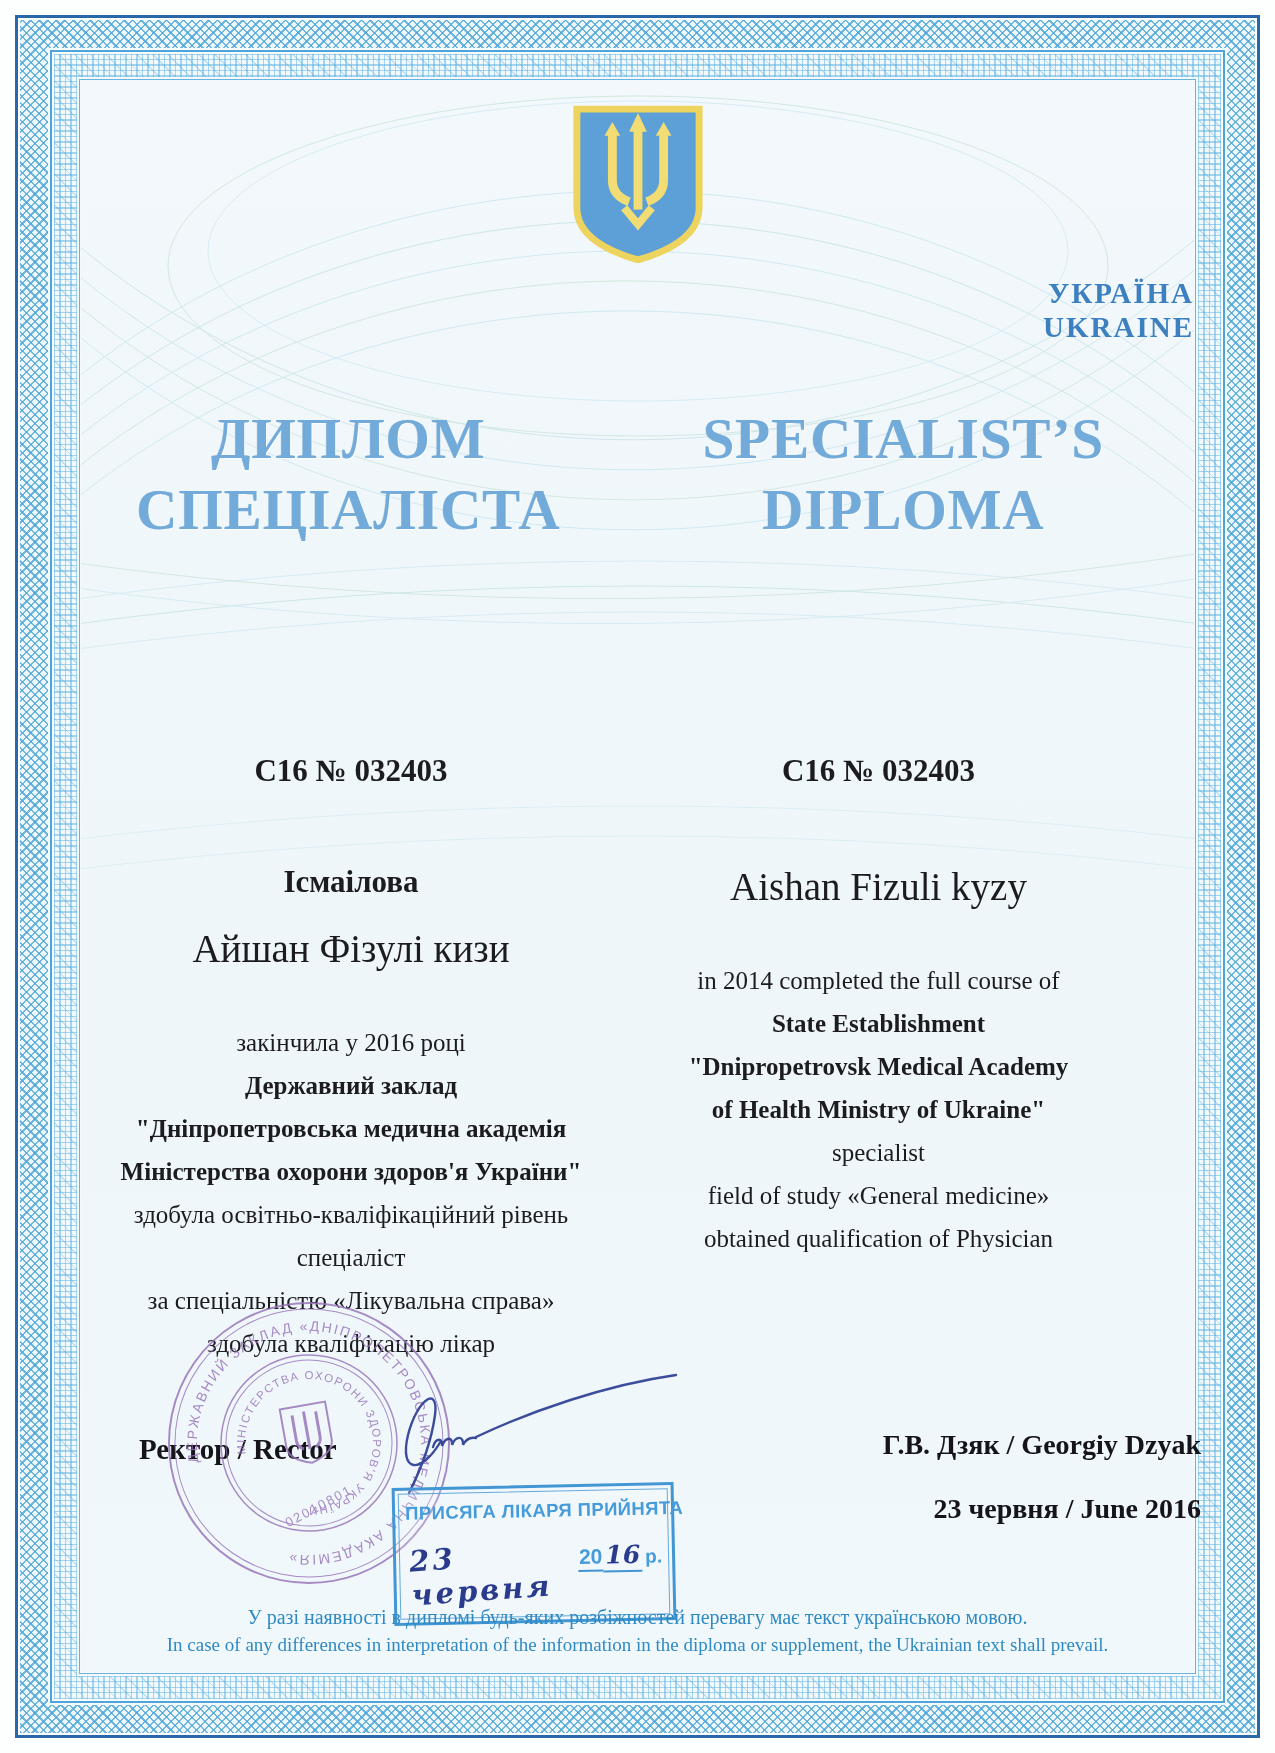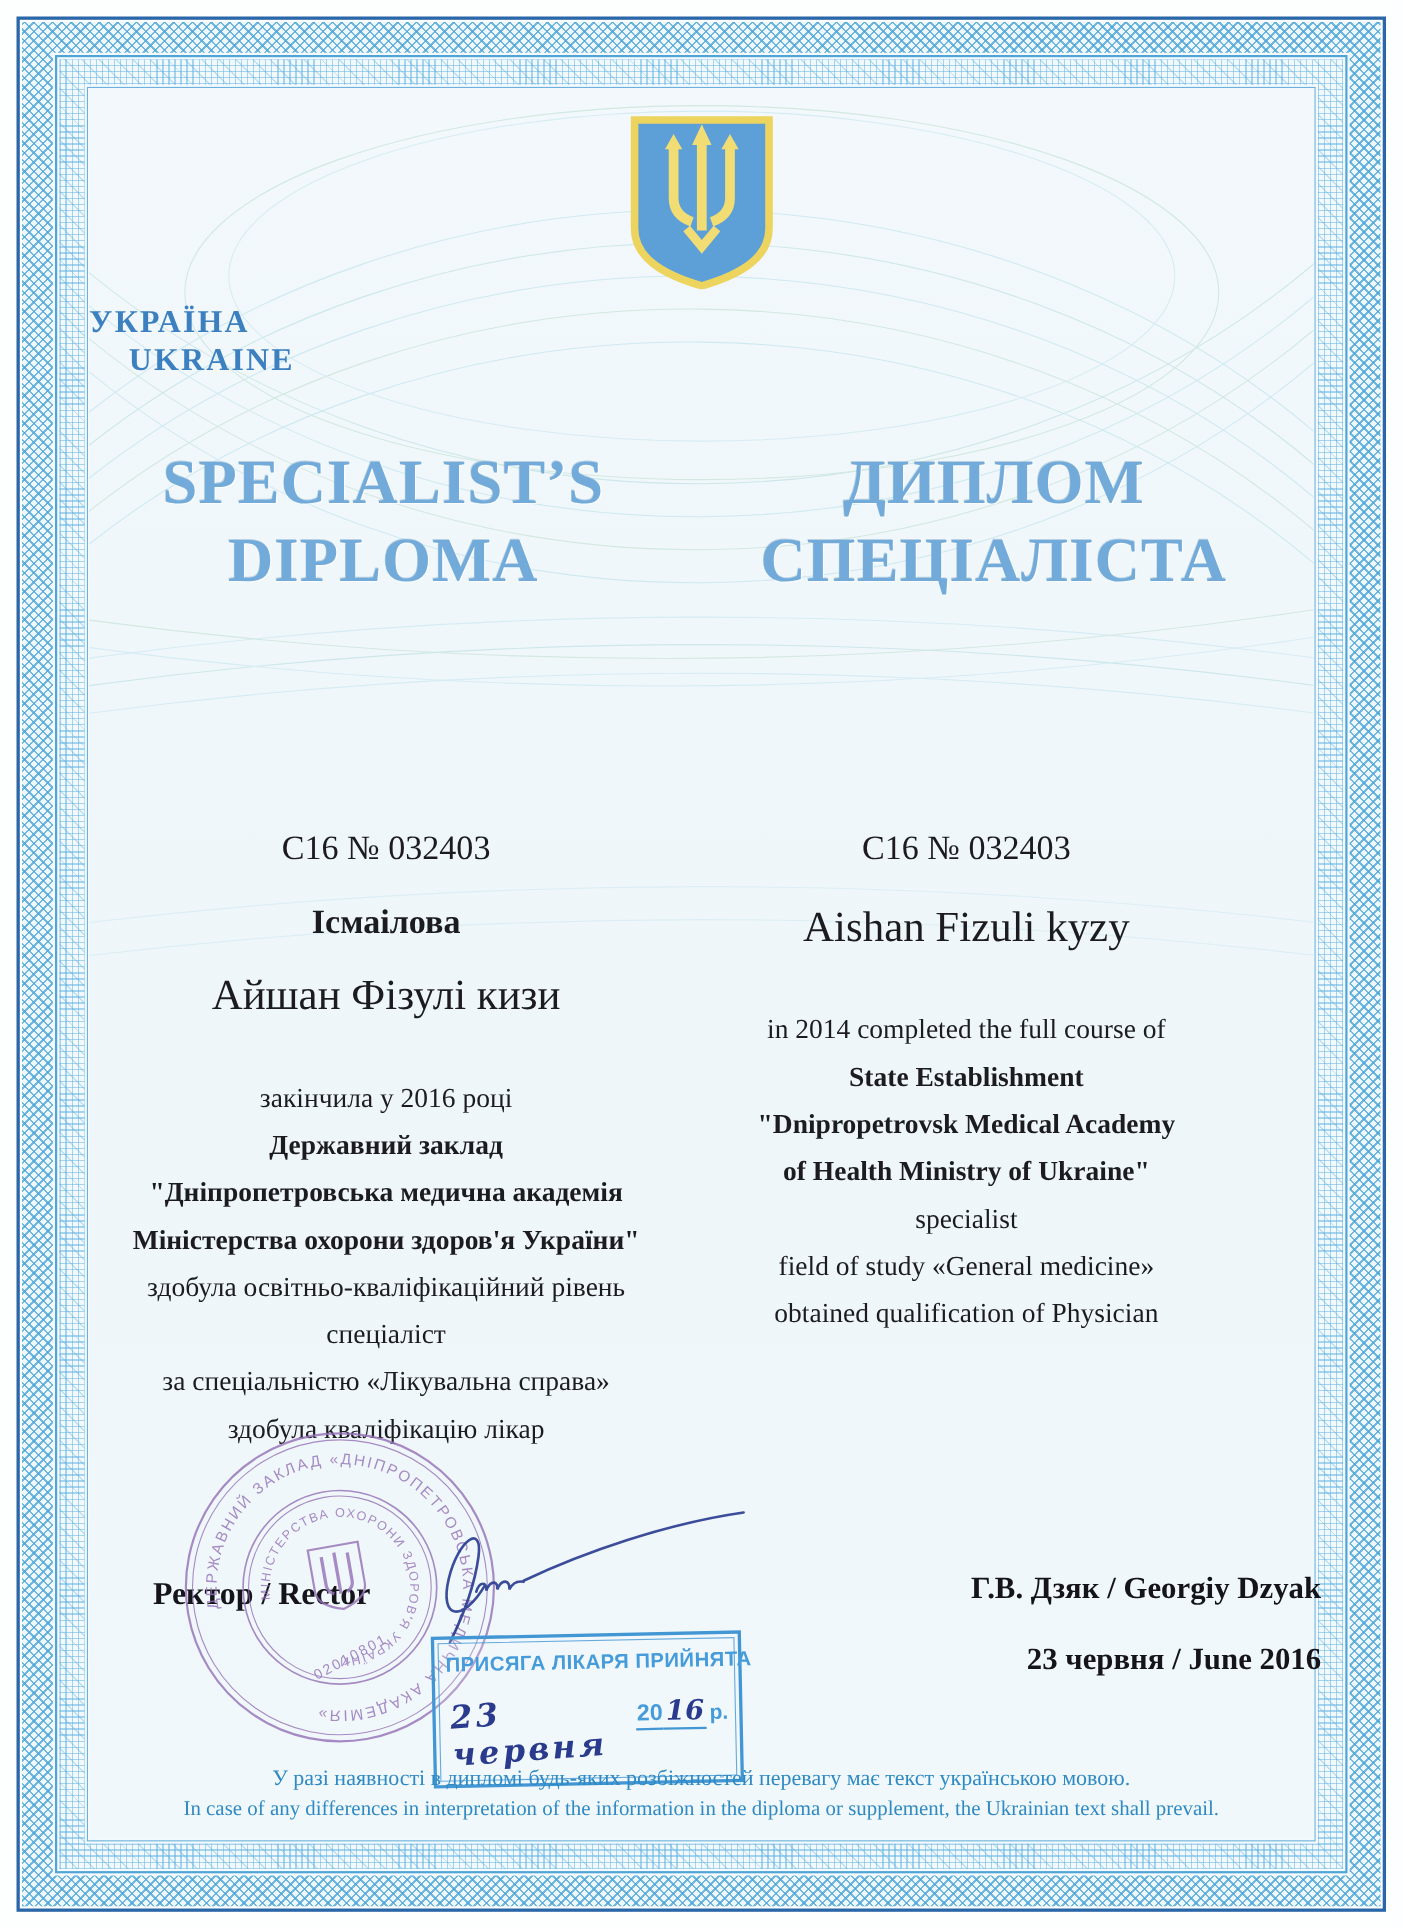--- a/index.html
+++ b/index.html
@@ -19,32 +19,32 @@
        repeating-linear-gradient(0deg, rgba(90,175,224,.5) 0 1.2px, transparent 1.2px 5.5px),
        repeating-linear-gradient(90deg, rgba(90,175,224,.5) 0 1.2px, transparent 1.2px 5.5px),
        repeating-linear-gradient(45deg, rgba(90,175,224,.35) 0 1.2px, transparent 1.2px 11px),
        #f2f9fc;}
   .band2-cover{position:absolute;inset:77px;background:#f4f9fc;}
   .b-inner{position:absolute;inset:79px;border:1px solid #6ab2dd;}
   
   .content{position:absolute;inset:81px;background:linear-gradient(#f2f8fb,#eef6fa 60%,#f1f8fb);}
   .guilloche{position:absolute;left:0;top:0;pointer-events:none;}
   .emblem{position:absolute;left:50%;top:24px;transform:translateX(-50%);}
-  .country{position:absolute;left:0;right:0;text-align:left;color:#3c80c0;font-weight:bold;
+  .country{position:absolute;left:0;right:0;text-align:right;color:#3c80c0;font-weight:bold;
            font-size:29px;letter-spacing:2px;}
   .country.uk{top:196px;}
   .country.en{top:230px;padding-left:36px;}
   .titles{position:absolute;left:-10px;top:322px;width:1110px;display:flex;}
   .tcol{width:50%;text-align:center;font-weight:bold;font-size:57px;line-height:71px;
         color:#72abd9;letter-spacing:1px;
         text-shadow:1px 1px 0 rgba(255,255,255,.75), -0.5px -0.5px 0 rgba(64,125,176,.3);}
   .col{position:absolute;text-align:center;color:#1c1c20;}
   .col-left{left:0;width:540px;top:672px;}
   .col-right{left:525px;width:545px;top:672px;}
-  .dip-number{font-size:31px;font-weight:normal;margin-bottom:31px;}
+  .dip-number{font-size:31px;font-weight:bold;margin-bottom:75px;}
   .surname{font-size:31px;font-weight:bold;margin-bottom:26px;}
   .pname{font-size:39px;font-weight:normal;margin-bottom:50px;}
   .bline{font-size:25px;line-height:43px;}
   .bline.bold{font-weight:bold;}
   .rector-label{position:absolute;left:58px;top:1352px;font-size:29px;font-weight:bold;color:#14141a;}
   .seal{position:absolute;left:78px;top:1212px;opacity:.82;transform:rotate(-10deg);}
   .signature{position:absolute;left:300px;top:1282px;}
   .oath{position:absolute;left:312px;top:1404px;width:256px;padding:12px 10px 14px;
         border:3px solid #4296d3;transform:rotate(-1.2deg);background:rgba(244,250,253,.2);}
   .oath::after{content:"";position:absolute;inset:3px;border:1.5px solid rgba(66,150,211,.8);pointer-events:none;}
@@ -116,26 +116,26 @@
         <polygon points="96,17 88,31 104,31" fill="#f1dd74"></polygon>
         <path d="M56,104 l14,17 l14,-17" stroke="#f1dd74" stroke-width="8" fill="none"></path>
       </svg>
     </div>
 
     <div class="country uk">УКРАЇНА</div>
     <div class="country en">UKRAINE</div>
 
     <div class="titles">
       <div class="tcol">
+        <div>ДИПЛОМ</div>
+        <div>СПЕЦІАЛІСТА</div>
+      </div>
+      <div class="tcol">
         <div>SPECIALIST’S</div>
         <div>DIPLOMA</div>
-      </div>
-      <div class="tcol">
-        <div>ДИПЛОМ</div>
-        <div>СПЕЦІАЛІСТА</div>
       </div>
     </div>
 
     <div class="col col-left">
       <div class="dip-number">С16 № 032403</div>
       <div class="surname">Ісмаілова</div>
       <div class="pname">Айшан Фізулі кизи</div>
       <div class="bline">закінчила у 2016 році</div>
       <div class="bline bold">Державний заклад</div>
       <div class="bline bold">"Дніпропетровська медична академія</div>

